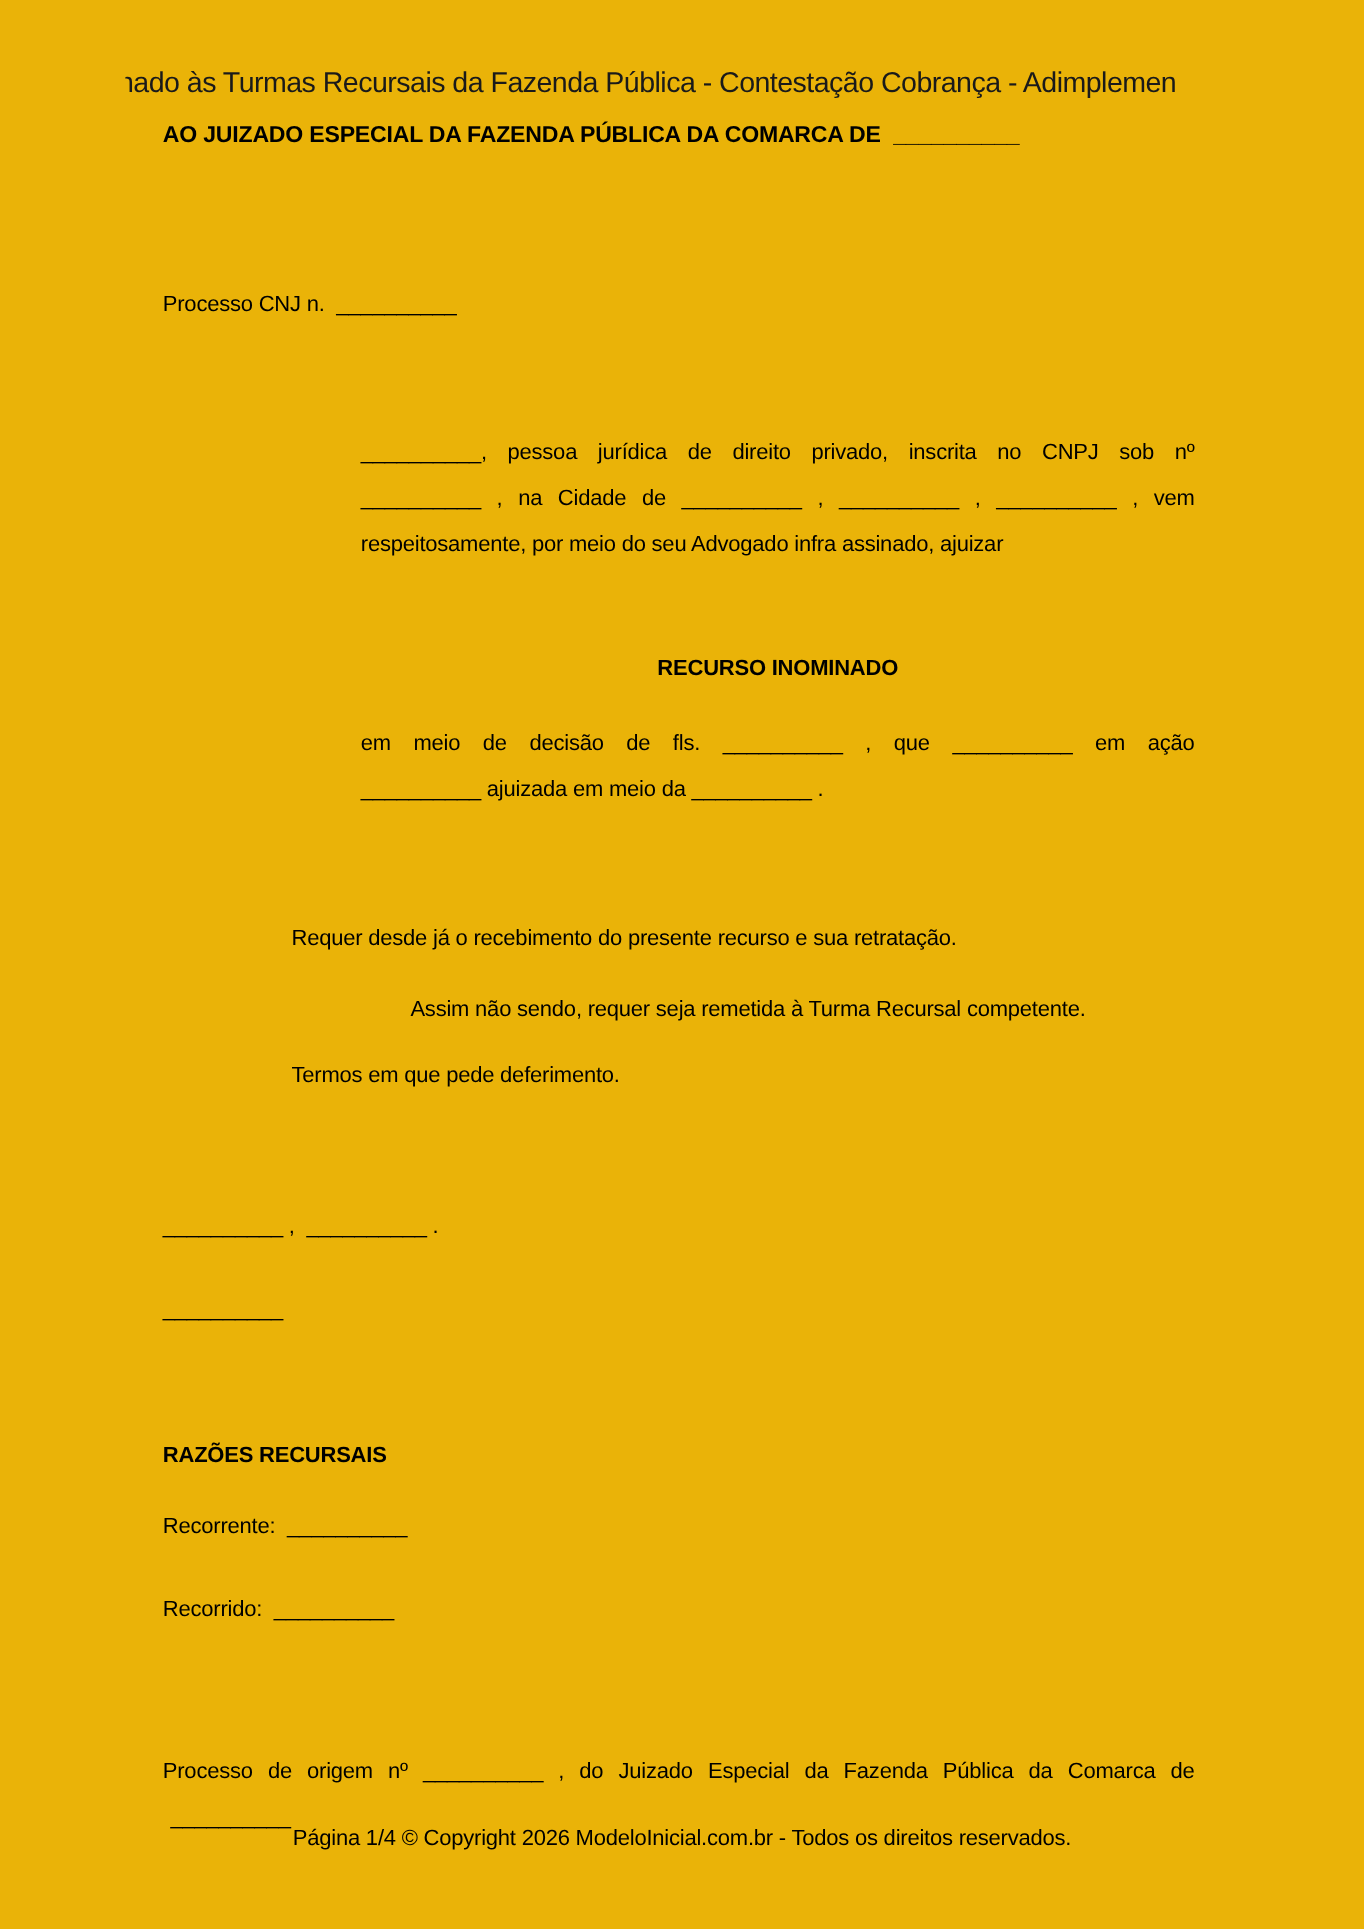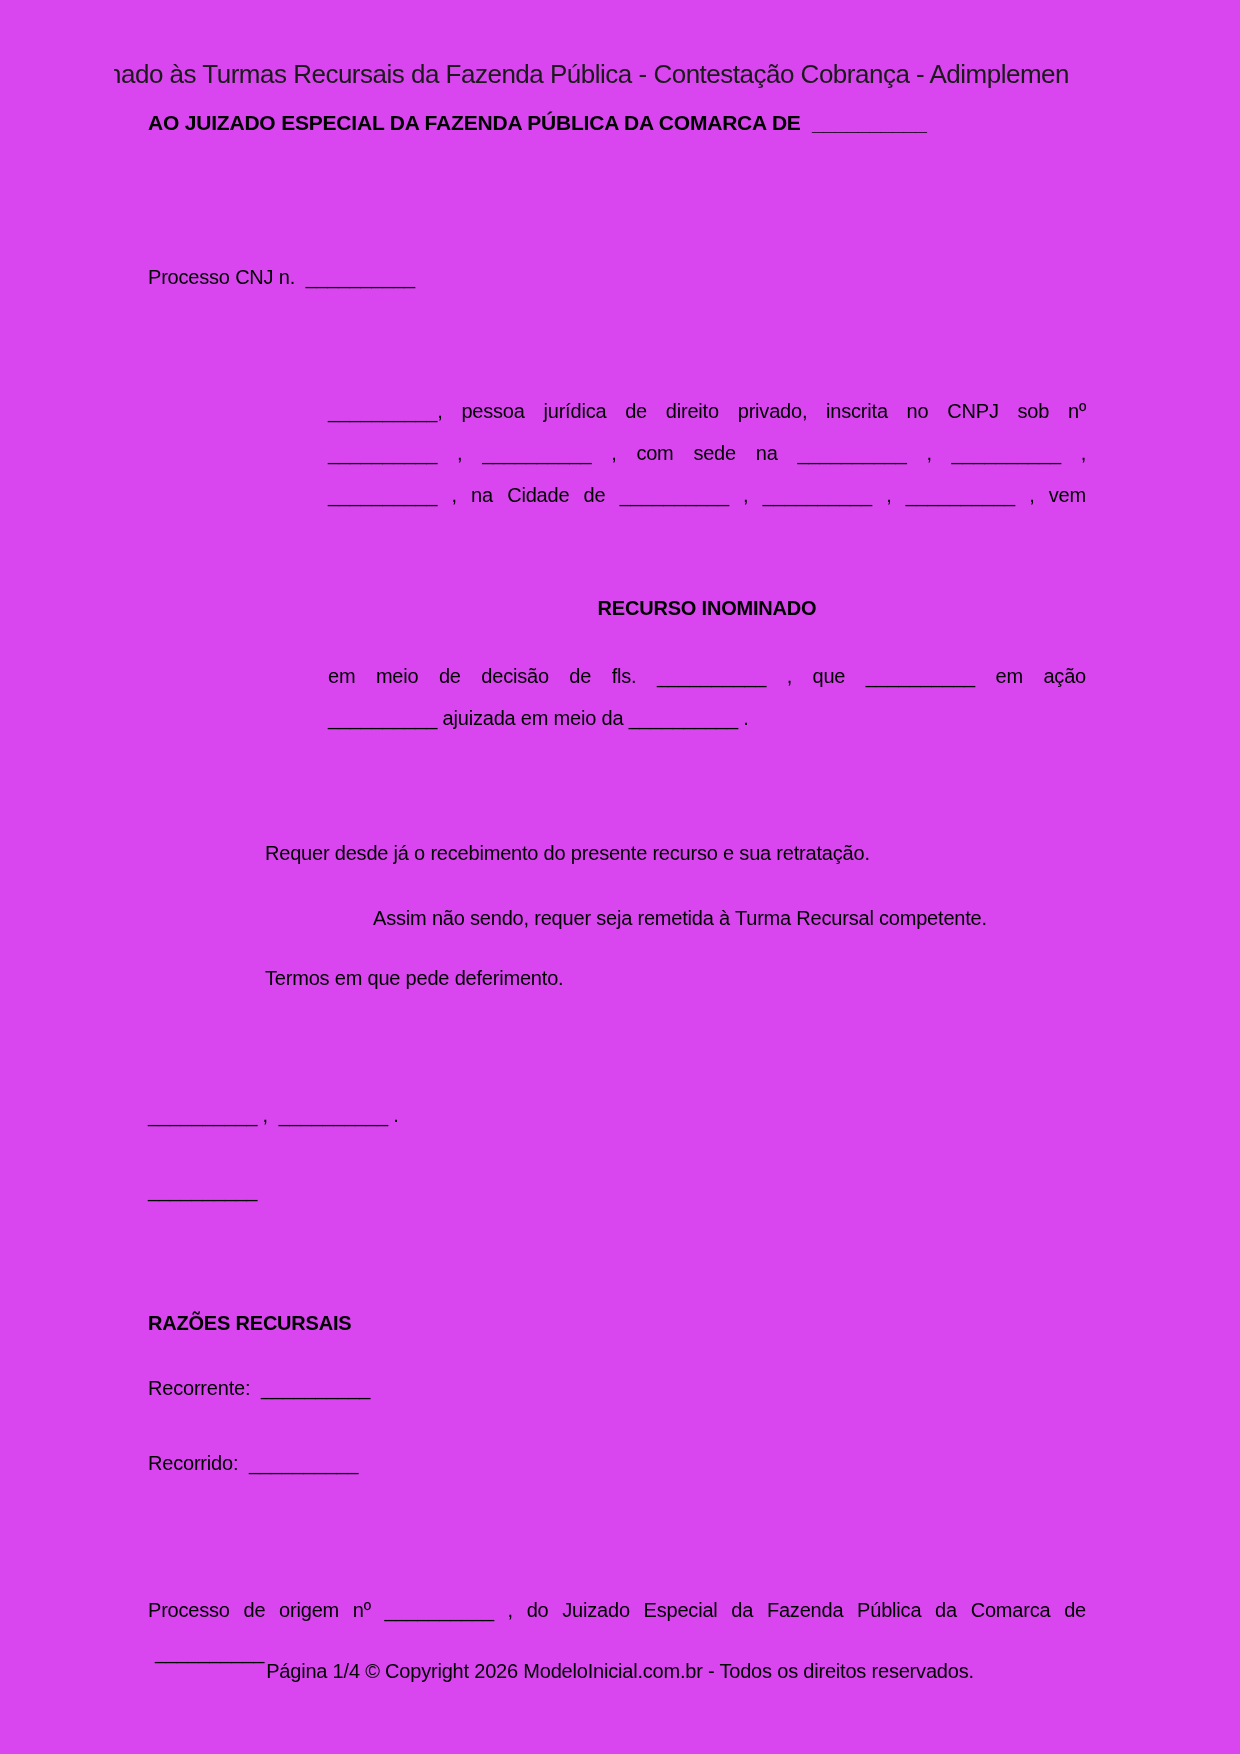--- a/index.html
+++ b/index.html
@@ -4,21 +4,21 @@
 <style>
   html, body {
     margin: 0;
     padding: 0;
     background: #ffffff;
   }
   .page {
     position: relative;
     width: 1240px;
     height: 1754px;
-    background: #d946ef;
+    background: #eab308;
     font-family: "Liberation Sans", "DejaVu Sans", sans-serif;
     color: #000000;
     overflow: hidden;
   }
   .abs { position: absolute; }
 
   
   .doc-title-clip {
     left: 114px;
     top: 56px;
@@ -104,22 +104,22 @@
   <div class="abs doc-title-clip">
     <span>nado às Turmas Recursais da Fazenda Pública - Contestação Cobrança - Adimplemen</span>
   </div>
 
   <div class="abs court-heading">AO JUIZADO ESPECIAL DA FAZENDA PÚBLICA DA COMARCA DE  __________</div>
 
   <div class="abs body-text prewrap left-margin" style="top:256px; width:600px;">Processo CNJ n.  __________</div>
 
   <div class="abs body-text para" style="top:390px;">
     <div class="jline">__________, pessoa jurídica de direito privado, inscrita no CNPJ sob nº</div>
-    <div class="jline">__________ , __________ , com sede na __________ , __________ ,</div>
     <div class="jline">__________ , na Cidade de __________ , __________ , __________ , vem</div>
+    <div class="lline">respeitosamente, por meio do seu Advogado infra assinado, ajuizar</div>
   </div>
 
   <div class="abs body-text center-heading" style="top:587px;">RECURSO INOMINADO</div>
 
   <div class="abs body-text para" style="top:655px;">
     <div class="jline">em meio de decisão de fls. __________ , que __________ em ação</div>
     <div class="lline">__________ ajuizada em meio da __________ .</div>
   </div>
 
   <div class="abs body-text request-line" style="top:832px;">Requer desde já o recebimento do presente recurso e sua retratação.</div>

